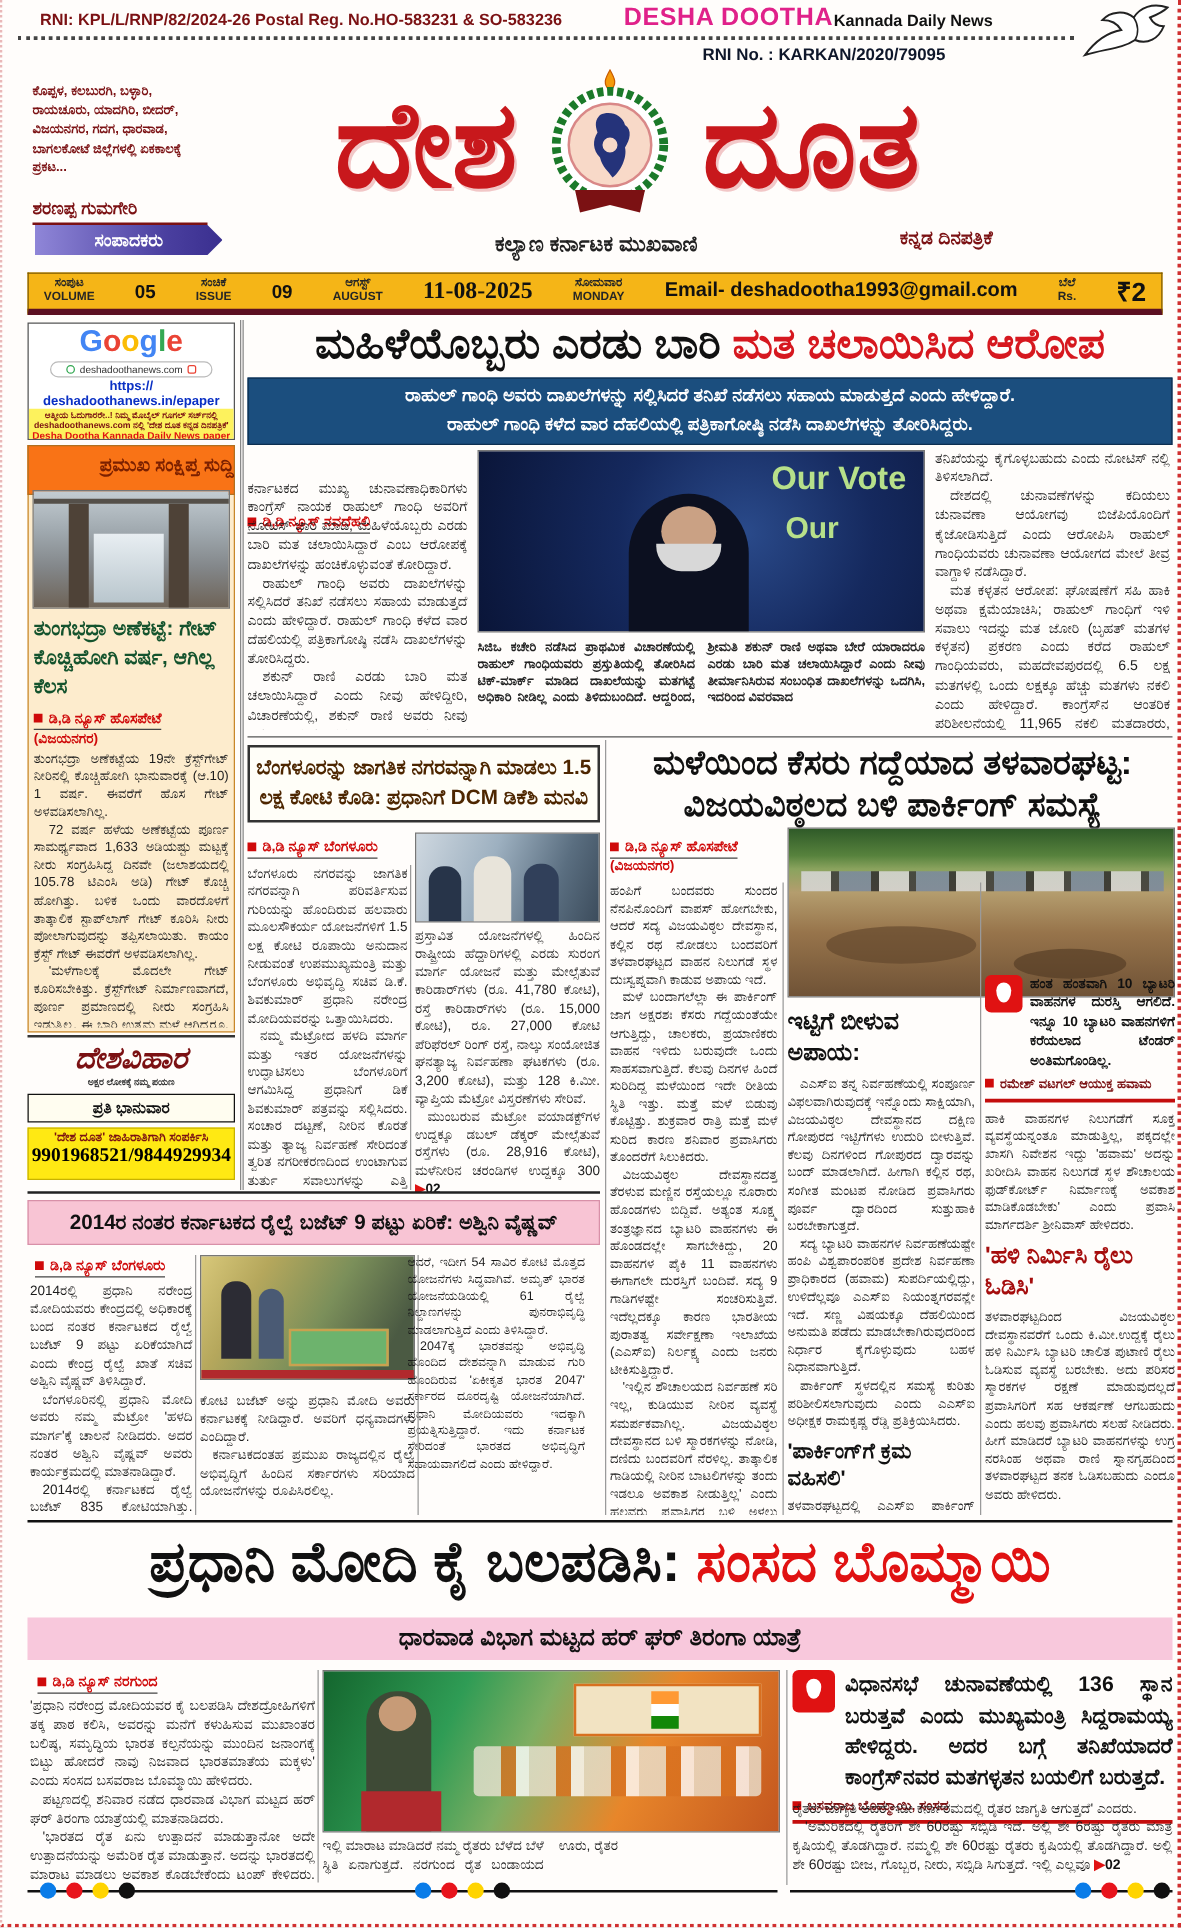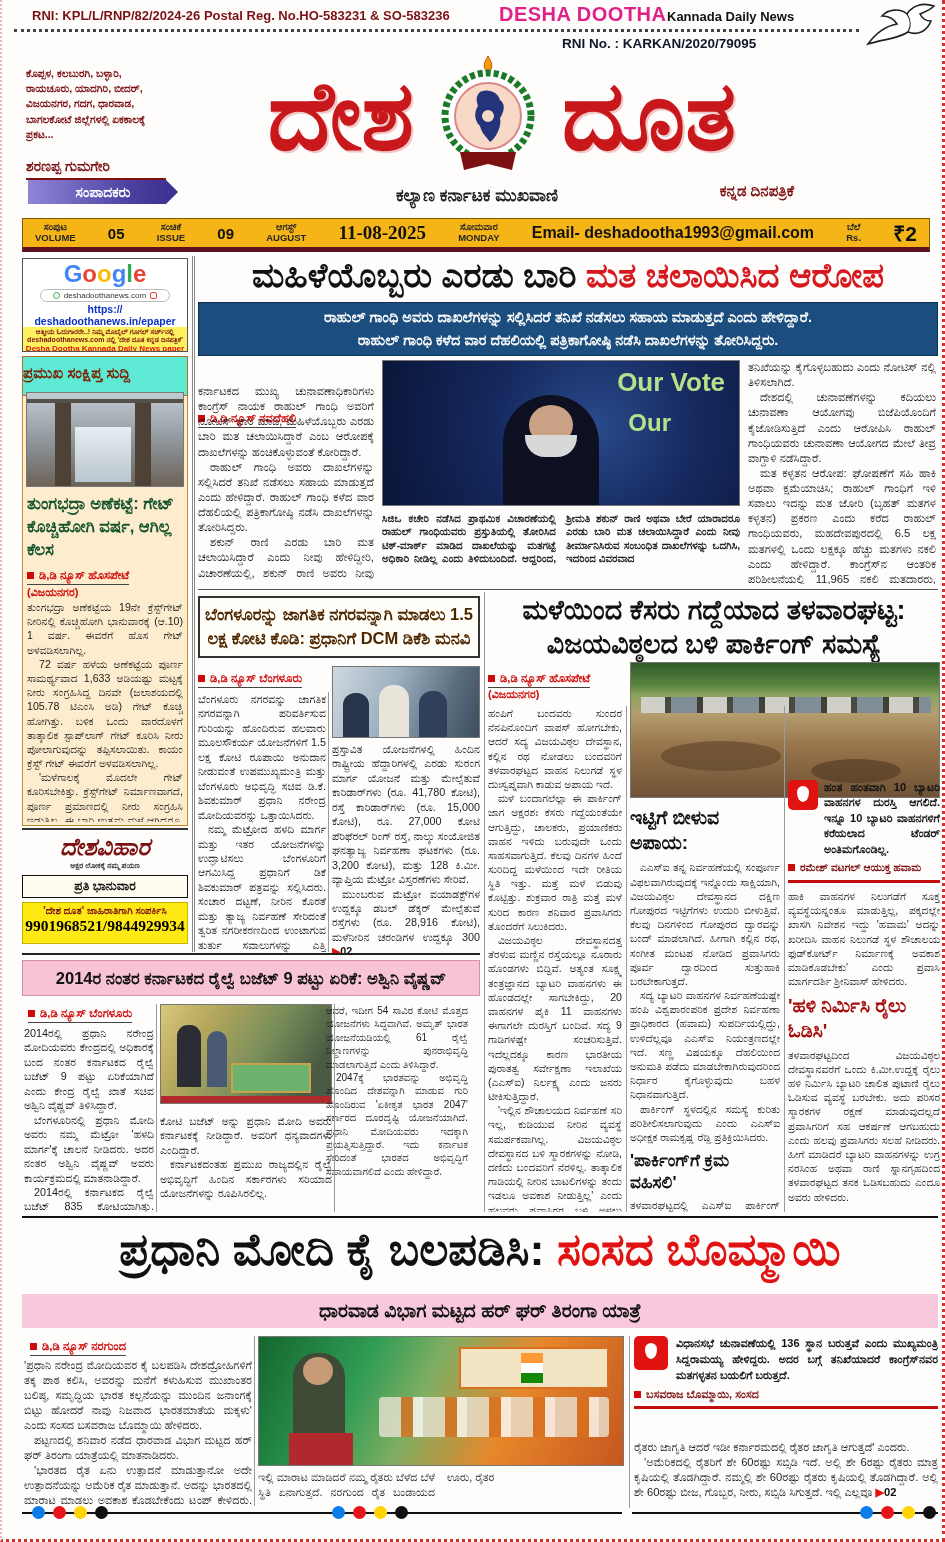--- a/index.html
+++ b/index.html
@@ -110,22 +110,22 @@
     <div style="font-size:10.5px;font-weight:bold;color:#0a30c4;">https:// deshadoothanews.in/epaper</div>
     <div style="background:#fdf25d;padding:1px 2px;height:40px;">
       <div style="font-size:7px;font-weight:bold;color:#7b1113;">ಆತ್ಮೀಯ ಓದುಗಾರರೇ..! ನಿಮ್ಮ ಮೊಬೈಲ್ ಗೂಗಲ್ ಸರ್ಚ್‌ನಲ್ಲಿ</div>
       <div style="font-size:7px;font-weight:bold;color:#7b1113;">deshadoothanews.com ನಲ್ಲಿ 'ದೇಶ ದೂತ ಕನ್ನಡ ದಿನಪತ್ರಿಕೆ'</div>
       <div style="font-size:8px;font-weight:bold;color:#e01212;">Desha Dootha Kannada Daily News paper</div>
 
     </div>
   </div>
 
   <div class="abs" style="left:20px;top:356px;width:166px;height:470px;background:#fdeccd;border:1px solid #c8872a;"></div>
-  <div class="abs" style="left:20px;top:356px;width:166px;height:40px;background:#5eead4;border:1px solid #b07020;
-       font-size:15px;font-weight:bold;color:#7b2000;text-align:left;line-height:32px;">ಪ್ರಮುಖ ಸಂಕ್ಷಿಪ್ತ ಸುದ್ದಿ</div>
+  <div class="abs" style="left:20px;top:356px;width:166px;height:40px;background:#f97316;border:1px solid #b07020;
+       font-size:15px;font-weight:bold;color:#7b2000;text-align:right;line-height:32px;">ಪ್ರಮುಖ ಸಂಕ್ಷಿಪ್ತ ಸುದ್ದಿ</div>
   <div class="photo" style="left:24px;top:392px;width:158px;height:95px;background:linear-gradient(180deg,#c3ccd2 0%,#9fa8ae 35%,#83878a 65%,#6e6357 100%);">
     <span style="position:absolute;left:28px;top:10px;width:16px;height:85px;background:#4e4237;display:block;"></span>
     <span style="position:absolute;left:108px;top:10px;width:16px;height:85px;background:#4e4237;display:block;"></span>
     <span style="position:absolute;left:48px;top:34px;width:56px;height:55px;background:linear-gradient(180deg,#e8eef2,#b9c6cd);display:block;"></span>
     <span style="position:absolute;left:0;top:6px;width:158px;height:4px;background:#55504a;display:block;"></span>
   </div>
   <div class="abs" style="left:25px;top:492px;width:156px;font-size:16.5px;font-weight:bold;color:#14532d;line-height:1.4;">ತುಂಗಭದ್ರಾ ಅಣೆಕಟ್ಟೆ: ಗೇಟ್ ಕೊಚ್ಚಿಹೋಗಿ ವರ್ಷ, ಆಗಿಲ್ಲ ಕೆಲಸ</div>
   <div class="abs" style="left:25px;top:565px;width:156px;">
     <span class="byline"><span class="sq"></span><span>ಡಿ,ಡಿ ನ್ಯೂಸ್ ಹೊಸಪೇಟೆ</span></span>
     <div style="color:#cf0a0a;font-weight:bold;font-size:11px;margin-top:1px;">(ವಿಜಯನಗರ)</div>
@@ -219,21 +219,21 @@
   <div class="abs body-txt" style="left:486px;top:706px;width:134px;height:506px;font-size:10.6px;">
     <p>ಹಂಪಿಗೆ ಬಂದವರು ಸುಂದರ ನೆನಪಿನೊಂದಿಗೆ ವಾಪಸ್ ಹೋಗಬೇಕು, ಆದರೆ ಸದ್ಯ ವಿಜಯವಿಠ್ಠಲ ದೇವಸ್ಥಾನ, ಕಲ್ಲಿನ ರಥ ನೋಡಲು ಬಂದವರಿಗೆ ತಳವಾರಘಟ್ಟದ ವಾಹನ ನಿಲುಗಡೆ ಸ್ಥಳ ದುಃಸ್ವಪ್ನವಾಗಿ ಕಾಡುವ ಅಪಾಯ ಇದೆ.</p>
     <p style="text-indent:10px;">ಮಳೆ ಬಂದಾಗಲೆಲ್ಲಾ ಈ ಪಾರ್ಕಿಂಗ್ ಜಾಗ ಅಕ್ಷರಶಃ ಕೆಸರು ಗದ್ದೆಯಂತೆಯೇ ಆಗುತ್ತಿದ್ದು, ಚಾಲಕರು, ಪ್ರಯಾಣಿಕರು ವಾಹನ ಇಳಿದು ಬರುವುದೇ ಒಂದು ಸಾಹಸವಾಗುತ್ತಿದೆ. ಕೆಲವು ದಿನಗಳ ಹಿಂದೆ ಸುರಿದಿದ್ದ ಮಳೆಯಿಂದ ಇದೇ ರೀತಿಯ ಸ್ಥಿತಿ ಇತ್ತು. ಮತ್ತೆ ಮಳೆ ಬಿಡುವು ಕೊಟ್ಟಿತ್ತು. ಶುಕ್ರವಾರ ರಾತ್ರಿ ಮತ್ತೆ ಮಳೆ ಸುರಿದ ಕಾರಣ ಶನಿವಾರ ಪ್ರವಾಸಿಗರು ತೊಂದರೆಗೆ ಸಿಲುಕಿದರು.</p>
     <p style="text-indent:10px;">ವಿಜಯವಿಠ್ಠಲ ದೇವಸ್ಥಾನದತ್ತ ತೆರಳುವ ಮಣ್ಣಿನ ರಸ್ತೆಯಲ್ಲೂ ನೂರಾರು ಹೊಂಡಗಳು ಬಿದ್ದಿವೆ. ಅತ್ಯಂತ ಸೂಕ್ಷ್ಮ ತಂತ್ರಜ್ಞಾನದ ಬ್ಯಾಟರಿ ವಾಹನಗಳು ಈ ಹೊಂಡದಲ್ಲೇ ಸಾಗಬೇಕಿದ್ದು, 20 ವಾಹನಗಳ ಪೈಕಿ 11 ವಾಹನಗಳು ಈಗಾಗಲೇ ದುರಸ್ತಿಗೆ ಬಂದಿವೆ. ಸದ್ಯ 9 ಗಾಡಿಗಳಷ್ಟೇ ಸಂಚರಿಸುತ್ತಿವೆ. ಇದೆಲ್ಲದಕ್ಕೂ ಕಾರಣ ಭಾರತೀಯ ಪುರಾತತ್ವ ಸರ್ವೇಕ್ಷಣಾ ಇಲಾಖೆಯ (ಎಎಸ್ಐ) ನಿರ್ಲಕ್ಷ್ಯ ಎಂದು ಜನರು ಟೀಕಿಸುತ್ತಿದ್ದಾರೆ.</p>
     <p style="text-indent:10px;">'ಇಲ್ಲಿನ ಶೌಚಾಲಯದ ನಿರ್ವಹಣೆ ಸರಿ ಇಲ್ಲ, ಕುಡಿಯುವ ನೀರಿನ ವ್ಯವಸ್ಥೆ ಸಮರ್ಪಕವಾಗಿಲ್ಲ. ವಿಜಯವಿಠ್ಠಲ ದೇವಸ್ಥಾನದ ಬಳಿ ಸ್ಮಾರಕಗಳನ್ನು ನೋಡಿ, ದಣಿದು ಬಂದವರಿಗೆ ನೆರಳಿಲ್ಲ. ತಾತ್ಕಾಲಿಕ ಗಾಡಿಯಲ್ಲಿ ನೀರಿನ ಬಾಟಲಿಗಳನ್ನು ತಂದು ಇಡಲೂ ಅವಕಾಶ ನೀಡುತ್ತಿಲ್ಲ' ಎಂದು ಹಲವರು ಪ್ರವಾಸಿಗರ ಬಳಿ ಅಳಲು ತೋಡಿಕೊಂಡರು.</p>
   </div>
   <div class="abs" style="left:628px;top:806px;width:150px;height:406px;overflow:hidden;">
     <div class="subhead-big" style="font-size:19px;line-height:1.3;margin-bottom:5px;">ಇಟ್ಟಿಗೆ ಬೀಳುವ ಅಪಾಯ:</div>
     <div class="body-txt" style="font-size:10.6px;">
       <p style="text-indent:10px;">ಎಎಸ್ಐ ತನ್ನ ನಿರ್ವಹಣೆಯಲ್ಲಿ ಸಂಪೂರ್ಣ ವಿಫಲವಾಗಿರುವುದಕ್ಕೆ ಇನ್ನೊಂದು ಸಾಕ್ಷಿಯಾಗಿ, ವಿಜಯವಿಠ್ಠಲ ದೇವಸ್ಥಾನದ ದಕ್ಷಿಣ ಗೋಪುರದ ಇಟ್ಟಿಗೆಗಳು ಉದುರಿ ಬೀಳುತ್ತಿವೆ. ಕೆಲವು ದಿನಗಳಿಂದ ಗೋಪುರದ ದ್ವಾರವನ್ನು ಬಂದ್ ಮಾಡಲಾಗಿದೆ. ಹೀಗಾಗಿ ಕಲ್ಲಿನ ರಥ, ಸಂಗೀತ ಮಂಟಪ ನೋಡಿದ ಪ್ರವಾಸಿಗರು ಪೂರ್ವ ದ್ವಾರದಿಂದ ಸುತ್ತುಹಾಕಿ ಬರಬೇಕಾಗುತ್ತದೆ.</p>
-      <p style="text-indent:10px;">ಸದ್ಯ ಬ್ಯಾಟರಿ ವಾಹನಗಳ ನಿರ್ವಹಣೆಯಷ್ಟೇ ಹಂಪಿ ವಿಶ್ವಪಾರಂಪರಿಕ ಪ್ರದೇಶ ನಿರ್ವಹಣಾ ಪ್ರಾಧಿಕಾರದ (ಹವಾಮ) ಸುಪರ್ದಿಯಲ್ಲಿದ್ದು, ಉಳಿದೆಲ್ಲವೂ ಎಎಸ್ಐ ನಿಯಂತ್ರಣದಲ್ಲೇ ಇದೆ. ಸಣ್ಣ ವಿಷಯಕ್ಕೂ ದೆಹಲಿಯಿಂದ ಅನುಮತಿ ಪಡೆದು ಮಾಡಬೇಕಾಗಿರುವುದರಿಂದ ನಿರ್ಧಾರ ಕೈಗೊಳ್ಳುವುದು ಬಹಳ ನಿಧಾನವಾಗುತ್ತಿದೆ.</p>
+      <p style="text-indent:10px;">ಸದ್ಯ ಬ್ಯಾಟರಿ ವಾಹನಗಳ ನಿರ್ವಹಣೆಯಷ್ಟೇ ಹಂಪಿ ವಿಶ್ವಪಾರಂಪರಿಕ ಪ್ರದೇಶ ನಿರ್ವಹಣಾ ಪ್ರಾಧಿಕಾರದ (ಹವಾಮ) ಸುಪರ್ದಿಯಲ್ಲಿದ್ದು, ಉಳಿದೆಲ್ಲವೂ ಎಎಸ್ಐ ನಿಯಂತ್ನಗರವನ್ಲೇ ಇದೆ. ಸಣ್ಣ ವಿಷಯಕ್ಕೂ ದೆಹಲಿಯಿಂದ ಅನುಮತಿ ಪಡೆದು ಮಾಡಬೇಕಾಗಿರುವುದರಿಂದ ನಿರ್ಧಾರ ಕೈಗೊಳ್ಳುವುದು ಬಹಳ ನಿಧಾನವಾಗುತ್ತಿದೆ.</p>
       <p style="text-indent:10px;">ಪಾರ್ಕಿಂಗ್ ಸ್ಥಳದಲ್ಲಿನ ಸಮಸ್ಯೆ ಕುರಿತು ಪರಿಶೀಲಿಸಲಾಗುವುದು ಎಂದು ಎಎಸ್ಐ ಅಧೀಕ್ಷಕ ರಾಮಕೃಷ್ಣ ರೆಡ್ಡಿ ಪ್ರತಿಕ್ರಿಯಿಸಿದರು.</p>
     </div>
     <div class="subhead-big" style="font-size:17px;line-height:1.3;margin:6px 0 4px;">'ಪಾರ್ಕಿಂಗ್‌ಗೆ ಕ್ರಮ ವಹಿಸಲಿ'</div>
     <div class="body-txt" style="font-size:10.6px;">
         <p>ತಳವಾರಘಟ್ಟದಲ್ಲಿ ಎಎಸ್ಐ ಪಾರ್ಕಿಂಗ್ ಸ್ಥಳದಲ್ಲಿ ಜಲ್ಲಿ ಮಣ್ಣು</p>
       </div>
   </div>
   <div class="abs" style="left:786px;top:780px;width:152px;height:432px;overflow:hidden;">
     <div class="quote-box" style="position:relative;padding-bottom:6px;">
       <div style="display:flex;gap:6px;">
@@ -307,21 +307,21 @@
     <span style="position:absolute;left:262px;top:16px;width:22px;height:30px;background:linear-gradient(180deg,#ff9933 33%,#fff 33% 66%,#138808 66%);display:block;"></span>
   </div>
   <div class="abs body-txt" style="left:256px;top:1470px;width:366px;height:34px;font-size:11px;column-count:2;column-gap:12px;">
     <p>ಇಲ್ಲಿ ಮಾರಾಟ ಮಾಡಿದರೆ ನಮ್ಮ ರೈತರು ಬೆಳೆದ ಬೆಳೆ ಸ್ಥಿತಿ ಏನಾಗುತ್ತದೆ. ನರಗುಂದ ರೈತ ಬಂಡಾಯದ ಊರು, ರೈತರ</p>
   </div>
   <div class="abs quote-box" style="left:632px;top:1336px;width:304px;padding-bottom:5px;">
     <div style="display:flex;gap:8px;">
       <span class="drop-ic" style="width:34px;height:34px;">
           <i style="left:11px;top:7px;"></i>
         </span>
-      <span style="font-size:11px;font-weight:bold;color:#111;line-height:1.45;text-align:justify;">ವಿಧಾನಸಭೆ ಚುನಾವಣೆಯಲ್ಲಿ 136 ಸ್ಥಾನ ಬರುತ್ತವೆ ಎಂದು ಮುಖ್ಯಮಂತ್ರಿ ಸಿದ್ದರಾಮಯ್ಯ ಹೇಳಿದ್ದರು. ಅದರ ಬಗ್ಗೆ ತನಿಖೆಯಾದರೆ ಕಾಂಗ್ರೆಸ್‌ನವರ ಮತಗಳ್ಳತನ ಬಯಲಿಗೆ ಬರುತ್ತದೆ.</span>
+      <span style="font-size:17px;font-weight:bold;color:#111;line-height:1.45;text-align:justify;">ವಿಧಾನಸಭೆ ಚುನಾವಣೆಯಲ್ಲಿ 136 ಸ್ಥಾನ ಬರುತ್ತವೆ ಎಂದು ಮುಖ್ಯಮಂತ್ರಿ ಸಿದ್ದರಾಮಯ್ಯ ಹೇಳಿದ್ದರು. ಅದರ ಬಗ್ಗೆ ತನಿಖೆಯಾದರೆ ಕಾಂಗ್ರೆಸ್‌ನವರ ಮತಗಳ್ಳತನ ಬಯಲಿಗೆ ಬರುತ್ತದೆ.</span>
     </div>
     <div style="margin-top:4px;font-size:11px;font-weight:bold;color:#7b1113;">
       <span class="sq"></span><span>ಬಸವರಾಜ ಬೊಮ್ಮಾಯಿ, ಸಂಸದ</span>
     </div>
   </div>
   <div class="abs body-txt" style="left:632px;top:1440px;width:304px;height:68px;font-size:11.2px;">
     <p>ರೈತರು ಜಾಗೃತಿ ಆದರೆ ಇಡೀ ಕರ್ನಾರಮದಲ್ಲಿ ರೈತರ ಜಾಗೃತಿ ಆಗುತ್ತದೆ' ಎಂದರು.</p>
     <p style="text-indent:10px;"><span>'ಅಮೆರಿಕದಲ್ಲಿ ರೈತರಿಗೆ ಶೇ 60ರಷ್ಟು ಸಬ್ಸಿಡಿ ಇದೆ. ಅಲ್ಲಿ ಶೇ 6ರಷ್ಟು ರೈತರು ಮಾತ್ರ ಕೃಷಿಯಲ್ಲಿ ತೊಡಗಿದ್ದಾರೆ. ನಮ್ಮಲ್ಲಿ ಶೇ 60ರಷ್ಟು ರೈತರು ಕೃಷಿಯಲ್ಲಿ ತೊಡಗಿದ್ದಾರೆ. ಅಲ್ಲಿ ಶೇ 60ರಷ್ಟು ಬೀಜ, ಗೊಬ್ಬರ, ನೀರು, ಸಬ್ಸಿಡಿ ಸಿಗುತ್ತದೆ. ಇಲ್ಲಿ ಎಲ್ಲವೂ</span> <span class="more"><span class="arr">▶</span><span>02</span></span></p>
   </div>
   <div class="vline" style="left:252px;top:1336px;height:170px;"></div>

